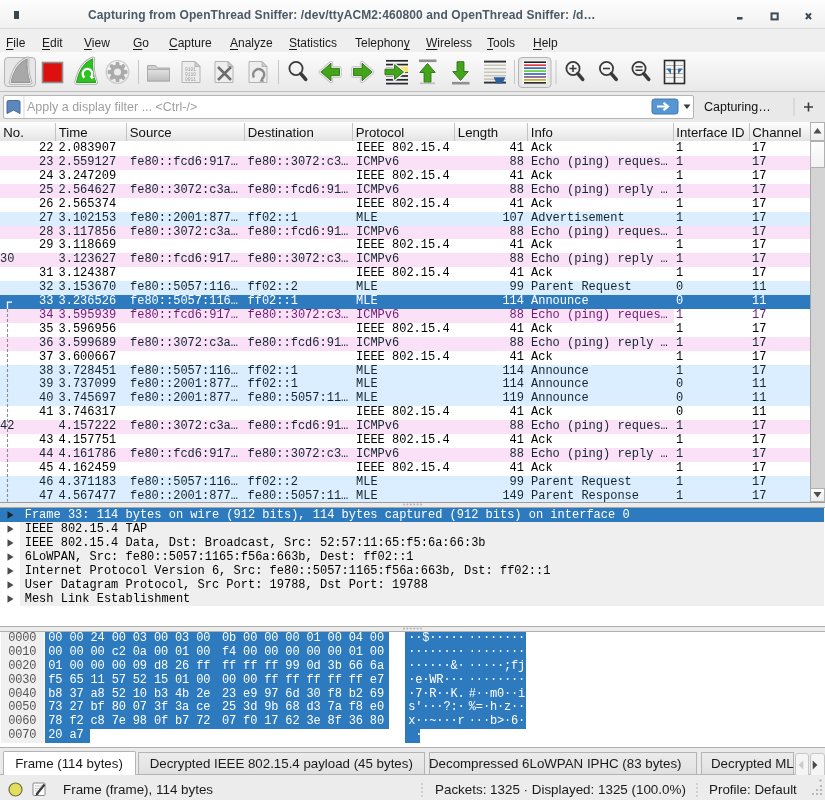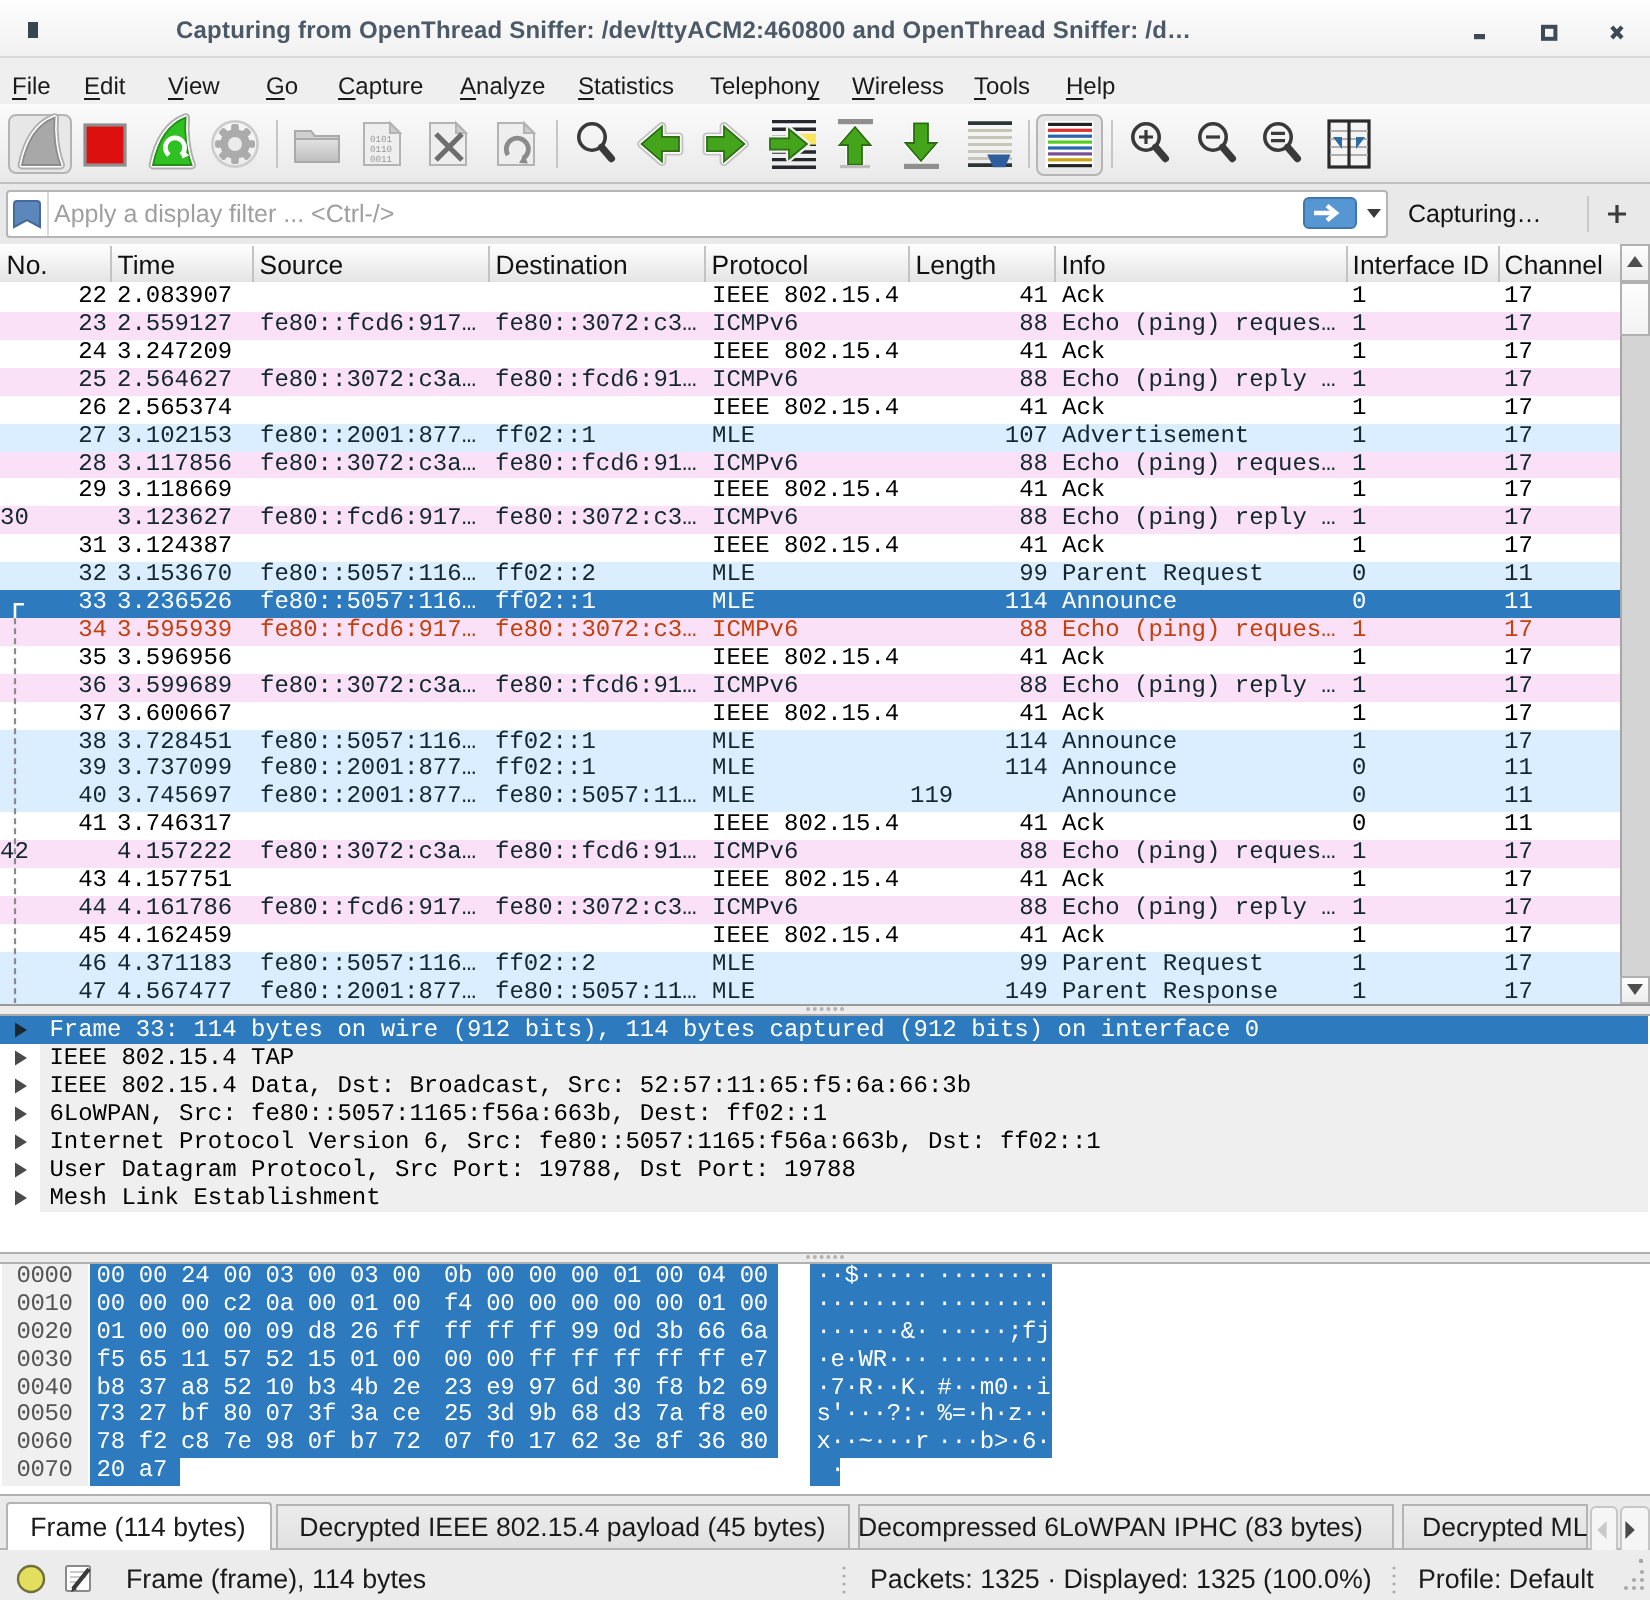--- a/index.html
+++ b/index.html
@@ -298,21 +298,21 @@
     <span class="abs" style="left:0;top:0;width:53.5px;text-align:right;">33</span>
     <span class="abs" style="left:58.5px;top:0;">3.236526</span>
     <span class="abs" style="left:130px;top:0;">fe80::5057:116…</span>
     <span class="abs" style="left:247.5px;top:0;">ff02::1</span>
     <span class="abs" style="left:356px;top:0;">MLE</span>
     <span class="abs" style="left:455px;top:0;width:69px;text-align:right;">114</span>
     <span class="abs" style="left:531px;top:0;">Announce</span>
     <span class="abs" style="left:676px;top:0;">0</span>
     <span class="abs" style="left:752px;top:0;">11</span>
   </div>
-<div class="abs mono" style="left:0;top:308.95px;width:810px;height:13.90px;background:#fbe1f8;color:#c2410c;font-size:12px;line-height:13.90px;">
+<div class="abs mono" style="left:0;top:308.95px;width:674px;height:13.90px;background:#fbe1f8;color:#701a75;font-size:12px;line-height:13.90px;">
     <span class="abs" style="left:0;top:0;width:53.5px;text-align:right;">34</span>
     <span class="abs" style="left:58.5px;top:0;">3.595939</span>
     <span class="abs" style="left:130px;top:0;">fe80::fcd6:917…</span>
     <span class="abs" style="left:247.5px;top:0;">fe80::3072:c3…</span>
     <span class="abs" style="left:356px;top:0;">ICMPv6</span>
     <span class="abs" style="left:455px;top:0;width:69px;text-align:right;">88</span>
     <span class="abs" style="left:531px;top:0;">Echo (ping) reques…</span>
     <span class="abs" style="left:676px;top:0;">1</span>
     <span class="abs" style="left:752px;top:0;">17</span>
   </div>
@@ -366,21 +366,21 @@
     <span class="abs" style="left:531px;top:0;">Announce</span>
     <span class="abs" style="left:676px;top:0;">0</span>
     <span class="abs" style="left:752px;top:0;">11</span>
   </div>
 <div class="abs mono" style="left:0;top:392.33px;width:810px;height:13.90px;background:#daeeff;color:#12272e;font-size:12px;line-height:13.90px;">
     <span class="abs" style="left:0;top:0;width:53.5px;text-align:right;">40</span>
     <span class="abs" style="left:58.5px;top:0;">3.745697</span>
     <span class="abs" style="left:130px;top:0;">fe80::2001:877…</span>
     <span class="abs" style="left:247.5px;top:0;">fe80::5057:11…</span>
     <span class="abs" style="left:356px;top:0;">MLE</span>
-    <span class="abs" style="left:455px;top:0;width:69px;text-align:left;">119</span>
+    <span class="abs" style="left:455px;top:0;width:69px;text-align:right;">119</span>
     <span class="abs" style="left:531px;top:0;">Announce</span>
     <span class="abs" style="left:676px;top:0;">0</span>
     <span class="abs" style="left:752px;top:0;">11</span>
   </div>
 <div class="abs mono" style="left:0;top:406.22px;width:810px;height:13.90px;background:#ffffff;color:#000000;font-size:12px;line-height:13.90px;">
     <span class="abs" style="left:0;top:0;width:53.5px;text-align:right;">41</span>
     <span class="abs" style="left:58.5px;top:0;">3.746317</span>
     <span class="abs" style="left:356px;top:0;">IEEE 802.15.4</span>
     <span class="abs" style="left:455px;top:0;width:69px;text-align:right;">41</span>
     <span class="abs" style="left:531px;top:0;">Ack</span>

